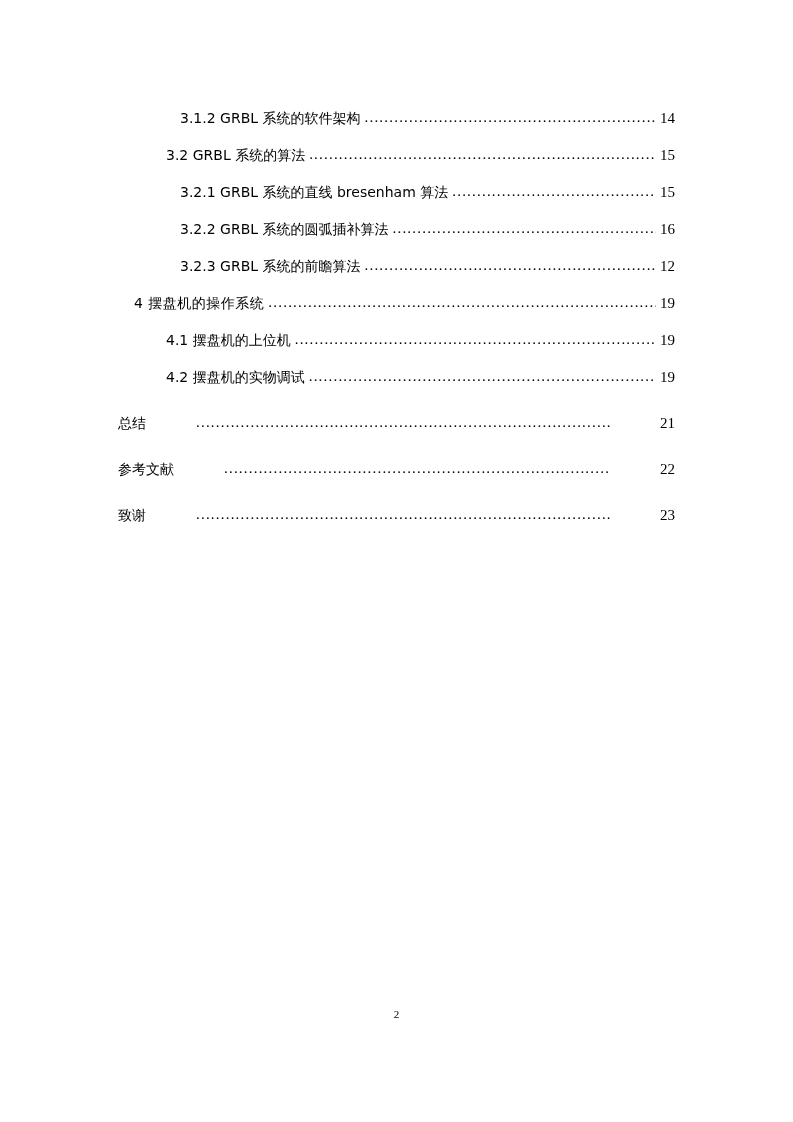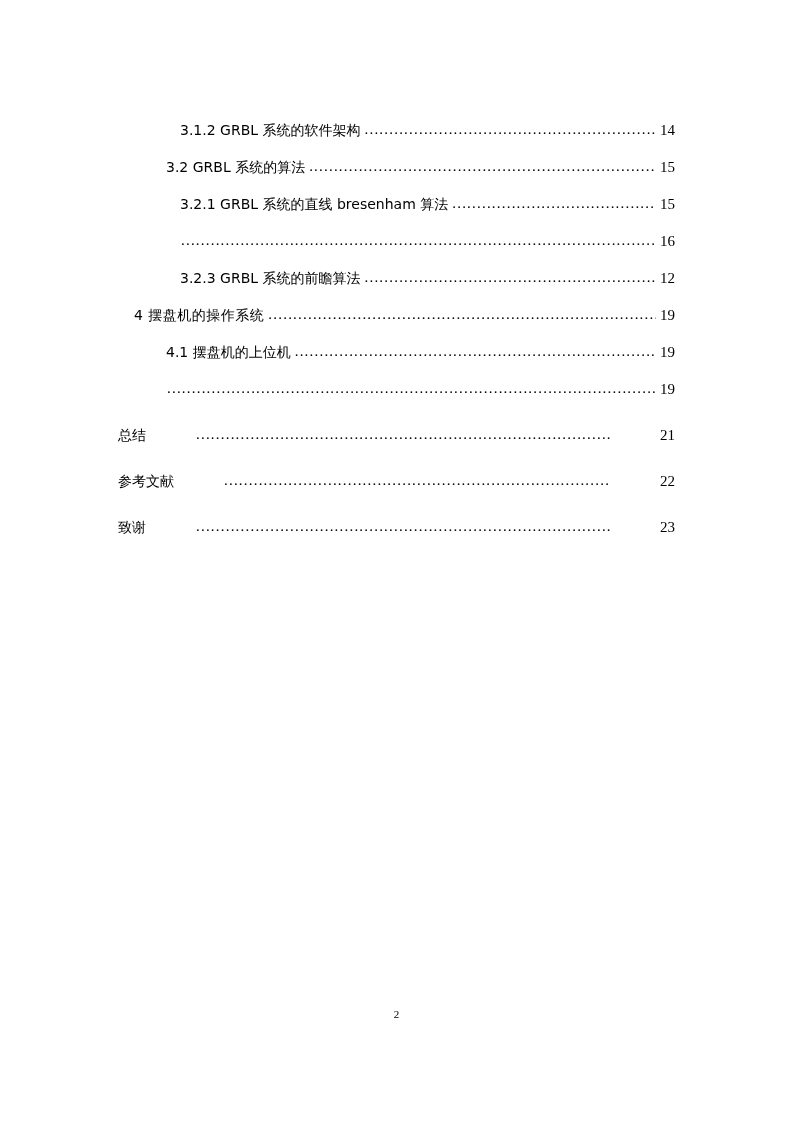--- a/index.html
+++ b/index.html
@@ -13,21 +13,21 @@
     height: 1122px;
     background: #ffffff;
     margin: 0 auto;
     font-family: "Liberation Serif", serif;
     color: #000000;
     overflow: hidden;
   }
   .toc {
     position: absolute;
     left: 118px;
-    top: 112px;
+    top: 100px;
     width: 557px;
   }
   .toc-row {
     display: flex;
     align-items: baseline;
     font-size: 15px;
     line-height: 37px;
     white-space: nowrap;
   }
   .toc-label {
@@ -91,20 +91,21 @@
       <span class="toc-page">15</span>
     </div>
 
     <div class="toc-row lvl-3">
       <span class="toc-label cjk">3.2.1 GRBL 系统的直线 bresenham 算法</span>
       <span class="toc-dots">.......................................................................................................................................</span>
       <span class="toc-page">15</span>
     </div>
 
     <div class="toc-row lvl-3">
+      <span class="toc-label cjk">3.2.2 GRBL 系统的圆弧插补算法</span>
       <span class="toc-dots">.......................................................................................................................................</span>
       <span class="toc-page">16</span>
     </div>
 
     <div class="toc-row lvl-3">
       <span class="toc-label cjk">3.2.3 GRBL 系统的前瞻算法</span>
       <span class="toc-dots">.......................................................................................................................................</span>
       <span class="toc-page">12</span>
     </div>
 
@@ -114,20 +115,21 @@
       <span class="toc-page">19</span>
     </div>
 
     <div class="toc-row lvl-2">
       <span class="toc-label cjk">4.1  摆盘机的上位机</span>
       <span class="toc-dots">.......................................................................................................................................</span>
       <span class="toc-page">19</span>
     </div>
 
     <div class="toc-row lvl-2">
+      <span class="toc-label cjk">4.2  摆盘机的实物调试</span>
       <span class="toc-dots">.......................................................................................................................................</span>
       <span class="toc-page">19</span>
     </div>
 
     <div class="toc-row lvl-0 gap-top">
       <span class="toc-label cjk">总结</span>
       <span class="toc-dots">.......................................................................................................................................</span>
       <span class="toc-page">21</span>
     </div>
 

